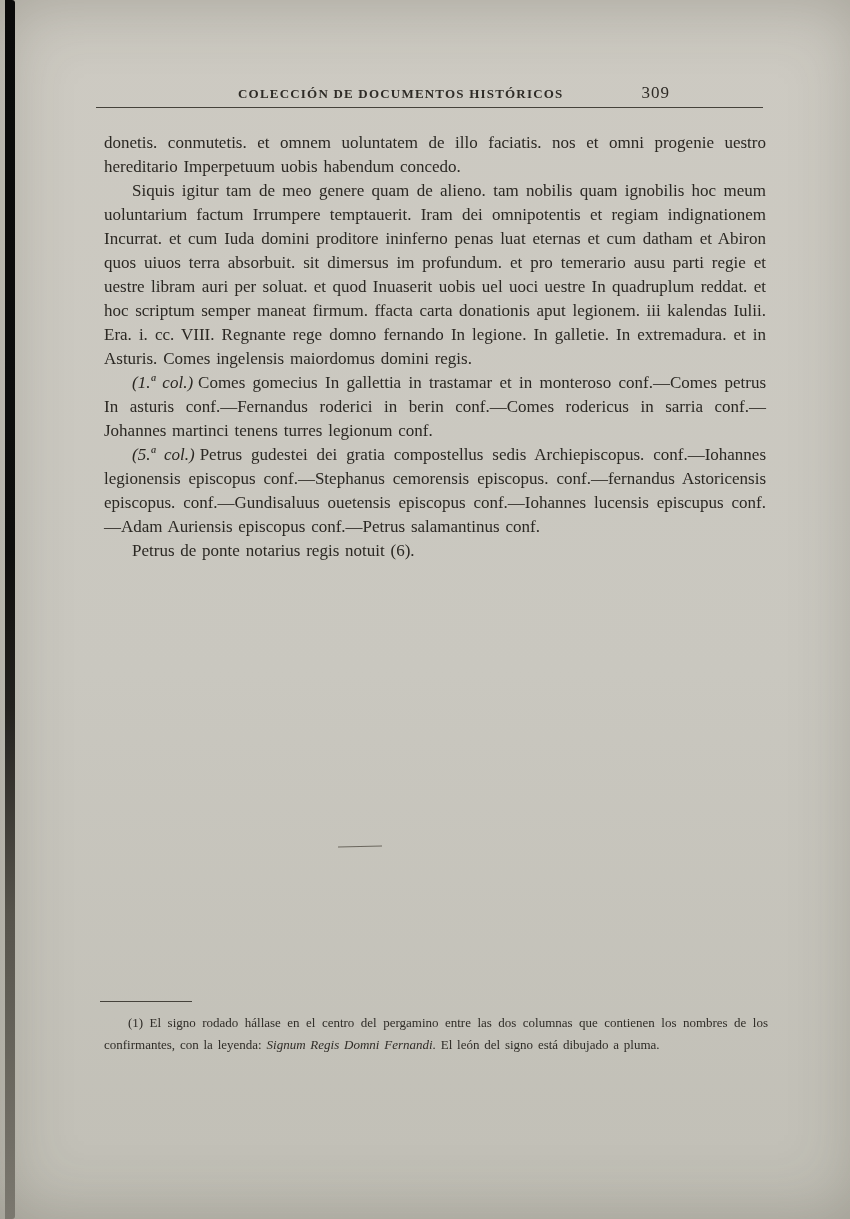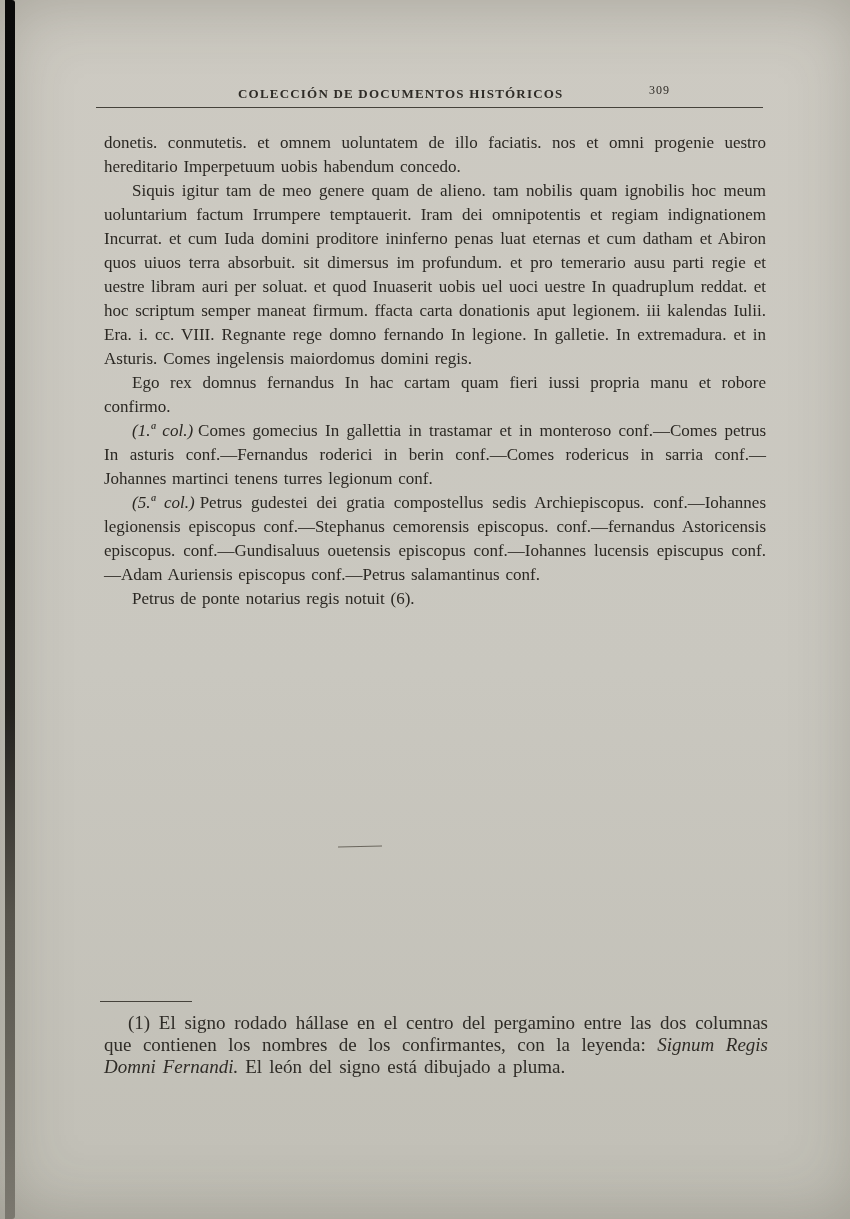--- a/index.html
+++ b/index.html
@@ -42,21 +42,21 @@
     font-size: 13px;
     font-weight: bold;
     letter-spacing: 1.2px;
     color: #2e2b26;
     white-space: nowrap;
   }
   .page-number {
     position: absolute;
     right: 96px;
     top: -3px;
-    font-size: 12px;
+    font-size: 17px;
     letter-spacing: 1px;
     color: #2e2b26;
   }
   .header-rule {
     position: absolute;
     top: 107px;
     left: 96px;
     width: 667px;
     height: 1.4px;
     background: #45423b;
@@ -109,21 +109,21 @@
     width: 92px;
     height: 1.3px;
     background: #45423b;
   }
   .footnote {
     position: absolute;
     top: 1012px;
     left: 104px;
     width: 664px;
     margin: 0;
-    font-size: 19px;
+    font-size: 13px;
     line-height: 22px;
     text-align: justify;
     text-indent: 24px;
     word-spacing: 0.12em;
     color: #2f2c27;
   }
   .footnote i {
     font-style: italic;
   }
 </style>
@@ -137,21 +137,20 @@
   <header class="page-header">
     <span class="header-title">COLECCIÓN DE DOCUMENTOS HISTÓRICOS</span>
     <span class="page-number">309</span>
   </header>
 
   <div class="header-rule"></div>
 
   <main class="body-text">
     <p class="para no-indent">donetis. conmutetis. et omnem uoluntatem de illo faciatis. nos et omni progenie uestro hereditario Imperpetuum uobis habendum concedo.</p>
     <p class="para">Siquis igitur tam de meo genere quam de alieno. tam nobilis quam ignobilis hoc meum uoluntarium factum Irrumpere temptauerit. Iram dei omnipotentis et regiam indignationem Incurrat. et cum Iuda domini proditore ininferno penas luat eternas et cum datham et Abiron quos uiuos terra absorbuit. sit dimersus im profundum. et pro temerario ausu parti regie et uestre libram auri per soluat. et quod Inuaserit uobis uel uoci uestre In quadruplum reddat. et hoc scriptum semper maneat firmum. ffacta carta donationis aput legionem. iii kalendas Iulii. Era. i. cc. VIII. Regnante rege domno fernando In legione. In galletie. In extremadura. et in Asturis. Comes ingelensis maiordomus domini regis.</p>
-    <p class="para">Ego rex domnus fernandus In hac cartam quam fieri iussi propria manu et robore confirmo.</p>
     <p class="para">
       <i class="lead">(1.ª col.)</i><span>Comes gomecius In gallettia in trastamar et in monteroso conf.—Comes petrus In asturis conf.—Fernandus roderici in berin conf.—Comes rodericus in sarria conf.—Johannes martinci tenens turres legionum conf.</span>
     </p>
     <p class="para">
       <i class="lead">(5.ª col.)</i><span>Petrus gudestei dei gratia compostellus sedis Archiepiscopus. conf.—Iohannes legionensis episcopus conf.—Stephanus cemorensis episcopus. conf.—fernandus Astoricensis episcopus. conf.—Gundisaluus ouetensis episcopus conf.—Iohannes lucensis episcupus conf.—Adam Auriensis episcopus conf.—Petrus salamantinus conf.</span>
     </p>
     <p class="para">Petrus de ponte notarius regis notuit (6).</p>
   </main>
 
   <div class="mid-dash"></div>

